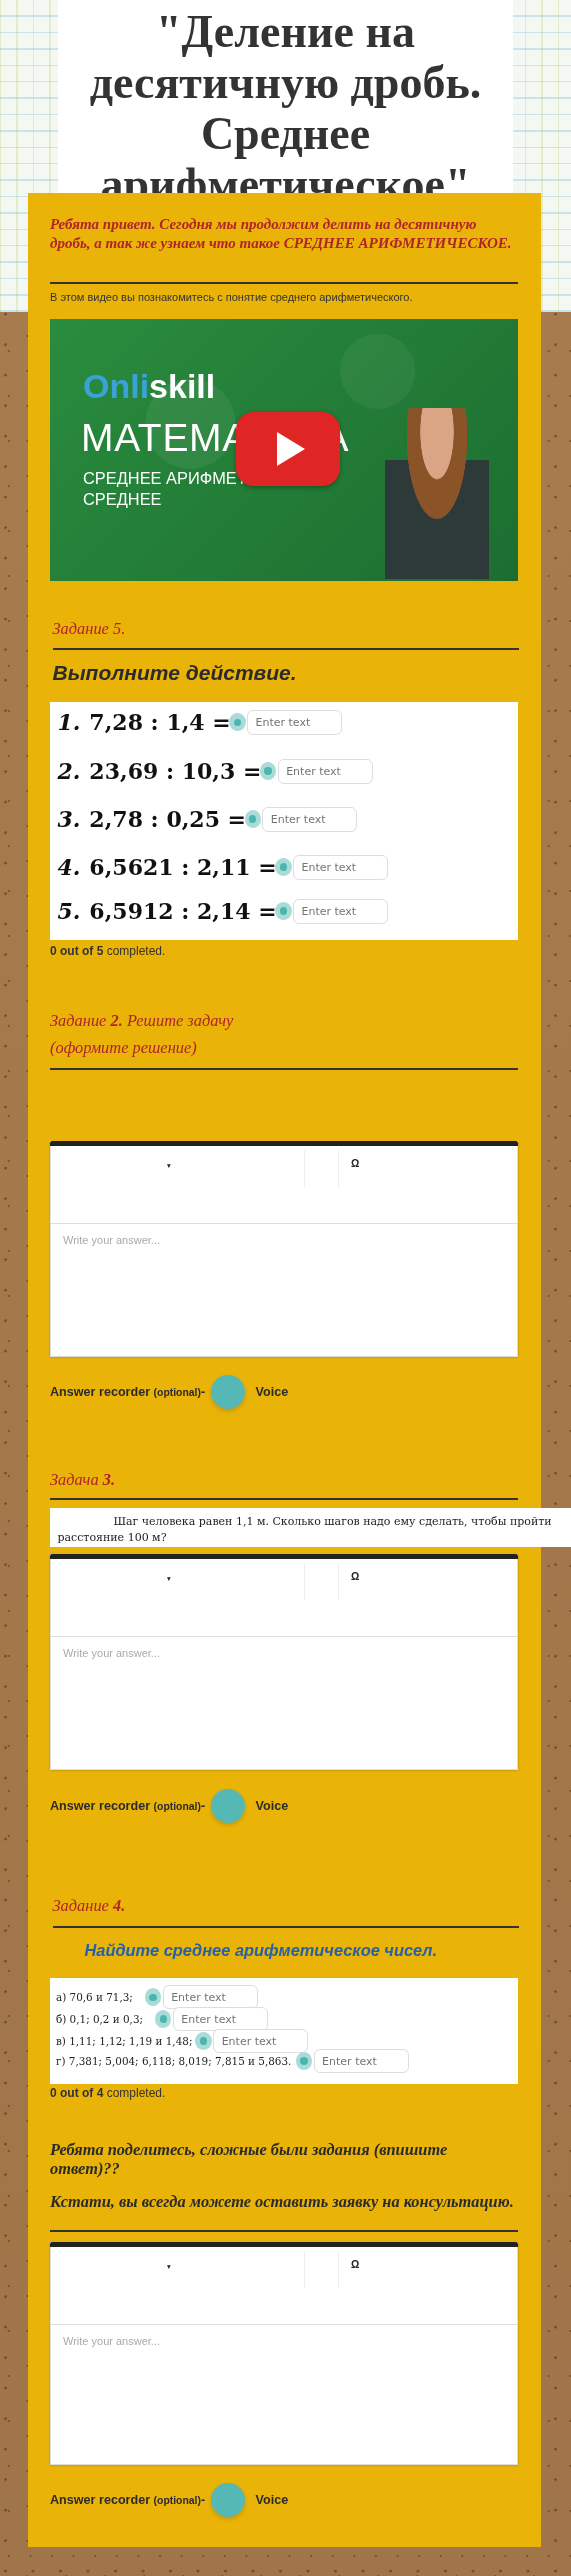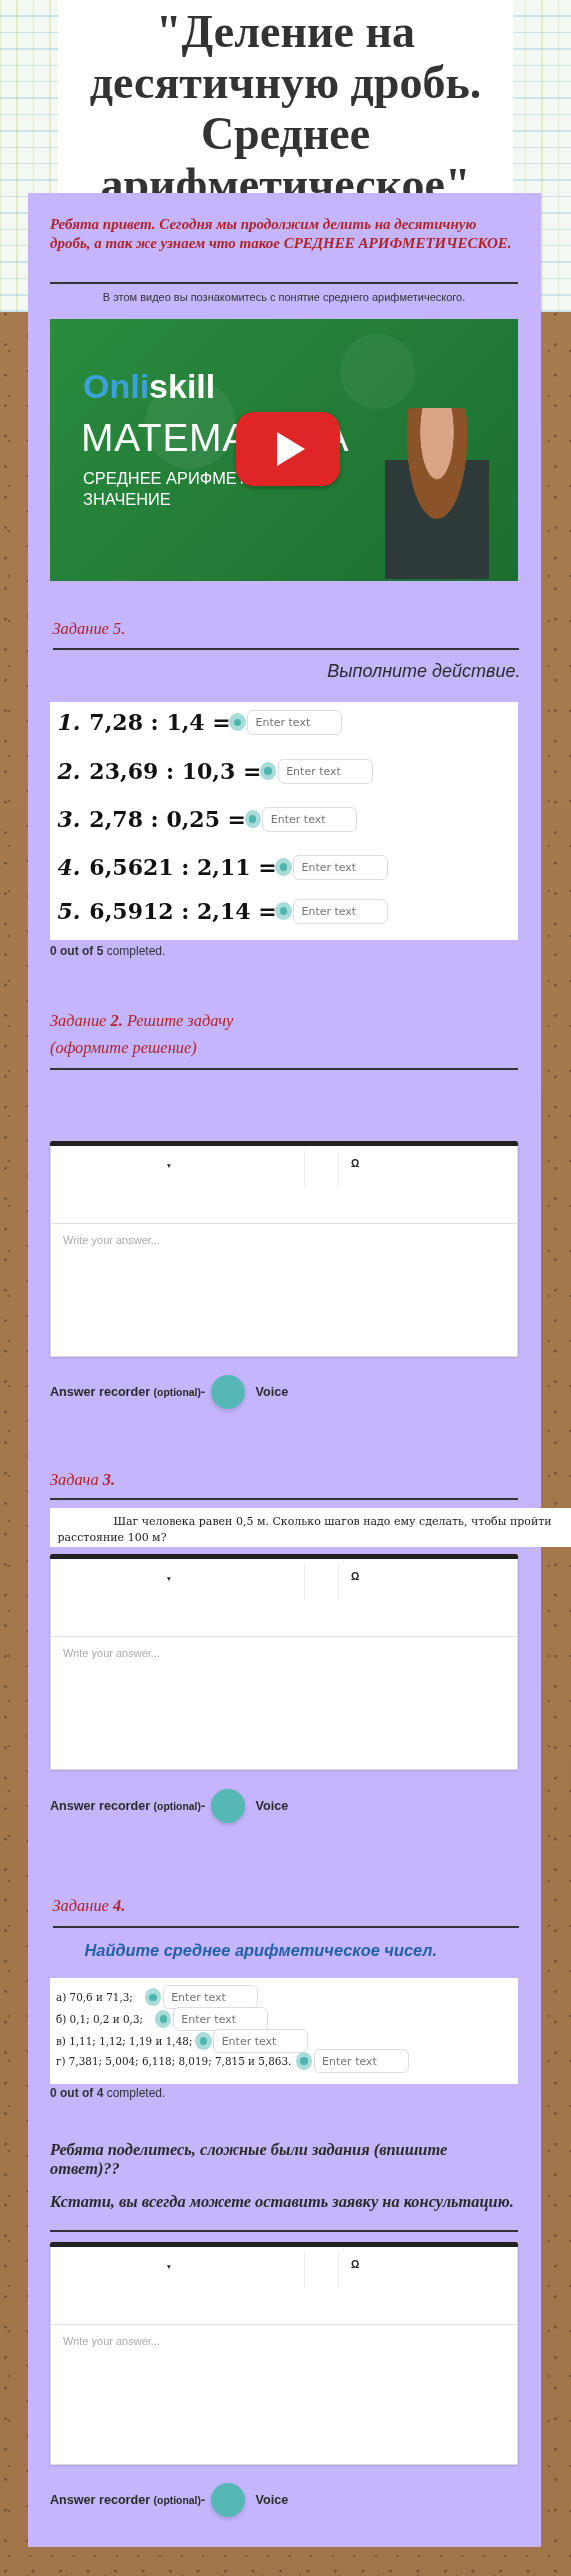--- a/index.html
+++ b/index.html
@@ -29,21 +29,21 @@
     background: #ffffff;
     overflow: hidden;
   }
   .title {
     font-family: "Liberation Serif", serif;
     font-size: 46px; line-height: 51px; color: #333;
     text-align: center; margin-top: 6px;
   }
   .card {
     position: absolute; left: 28px; top: 193px; width: 513px; height: 2354px;
-    background: #c4b5fd;
+    background: #eab308;
   }
   .inner { position: absolute; left: 22px; width: 468px; }
   .intro {
     font-family: "Liberation Serif", serif; font-style: italic; font-weight: bold;
     color: #b0242c; font-size: 15px; line-height: 18.6px;
   }
   .rule { height: 1.5px; background: #333; }
   .small-text { font-size: 11px; color: #333; }
   .video {
     position: absolute; background: #1f7a35;
@@ -72,21 +72,21 @@
   .play::after {
     content: ""; position: absolute; left: 41px; top: 20px;
     border-left: 28px solid #fff; border-top: 17px solid transparent; border-bottom: 17px solid transparent;
   }
   .heading-red {
     font-family: "Liberation Serif", serif; font-style: italic;
     color: #b0242c; font-size: 16.4px; line-height: 27px;
   }
   .heading-red b { font-weight: bold; }
   .sub-bold {
-    font-style: italic; font-weight: normal; font-size: 18px; color: #2b2b2b; text-align: right;
+    font-style: italic; font-weight: bold; font-size: 21px; color: #2b2b2b;
   }
   .sub-blue {
     font-style: italic; font-weight: bold; font-size: 16.4px; color: #2361a8; margin-left: 32px;
   }
   .white-box { position: absolute; background: #fff; }
   .eq-row {
     position: absolute; left: 7.4px; display: flex; align-items: center;
     font-family: "DejaVu Serif", serif; font-weight: bold; font-size: 22px; color: #111;
   }
   .eq-num { font-style: italic; margin-right: 9px; }
@@ -146,30 +146,30 @@
     <h1 class="title">"Деление на десятичную дробь. Среднее арифметическое"</h1>
   </div>
 </div>
 
 <div class="card">
 
   <div class="inner" style="top:22px;">
     <p class="intro">Ребята привет. Сегодня мы продолжим делить на десятичную дробь, а так же узнаем что такое СРЕДНЕЕ АРИФМЕТИЧЕСКОЕ.</p>
   </div>
   <div class="inner rule" style="top:89px;"></div>
-  <div class="inner" style="top:98px;text-align:center;">
+  <div class="inner" style="top:98px;">
     <p class="small-text">В этом видео вы познакомитесь с понятие среднего арифметического.</p>
   </div>
 
   <div class="video" style="left:22px; top:126px; width:468px; height:262px;">
     <div class="v-logo"><span>Onli</span><b>skill</b></div>
     <div class="v-big">МАТЕМАТИКА</div>
     <div class="v-sub">
       <div>СРЕДНЕЕ АРИФМЕТИЧЕСКОЕ</div>
-      <div>ЗНАЧЕНИЕ</div>
+      <div>СРЕДНЕЕ</div>
     </div>
     <div class="teacher"></div>
     <div class="play"></div>
   </div>
 
   <div class="inner" style="top:422px; left:24.5px;">
     <div class="heading-red">Задание 5.</div>
   </div>
   <div class="inner rule" style="top:455px; left:24.5px; width:466px;"></div>
   <div class="inner" style="top:468px; left:24.5px;">
@@ -237,21 +237,21 @@
     <span>Voice</span>
   </div>
 
   <div class="inner" style="top:1273px;">
     <div class="heading-red">
       <span>Задача </span><b>3.</b>
     </div>
   </div>
   <div class="inner rule" style="top:1305px;"></div>
   <div class="problem" style="left:22px; top:1315px; width:521px; height:39px; padding:6px 7.4px 0 7.4px;">
-    <p style="text-indent:56px;">Шаг человека равен 0,5 м. Сколько шагов надо ему сделать, чтобы пройти расстояние 100 м?</p>
+    <p style="text-indent:56px;">Шаг человека равен 1,1 м. Сколько шагов надо ему сделать, чтобы пройти расстояние 100 м?</p>
   </div>
 
   <div class="editor" style="left:22px; top:1361px; width:468px; height:216px;">
     <div class="editor-top"></div>
     <div class="toolbar">
       <span class="tb-caret">▾</span>
       <span class="tb-sep1"></span>
       <span class="tb-sep2"></span>
       <span class="tb-omega">Ω</span>
     </div>

